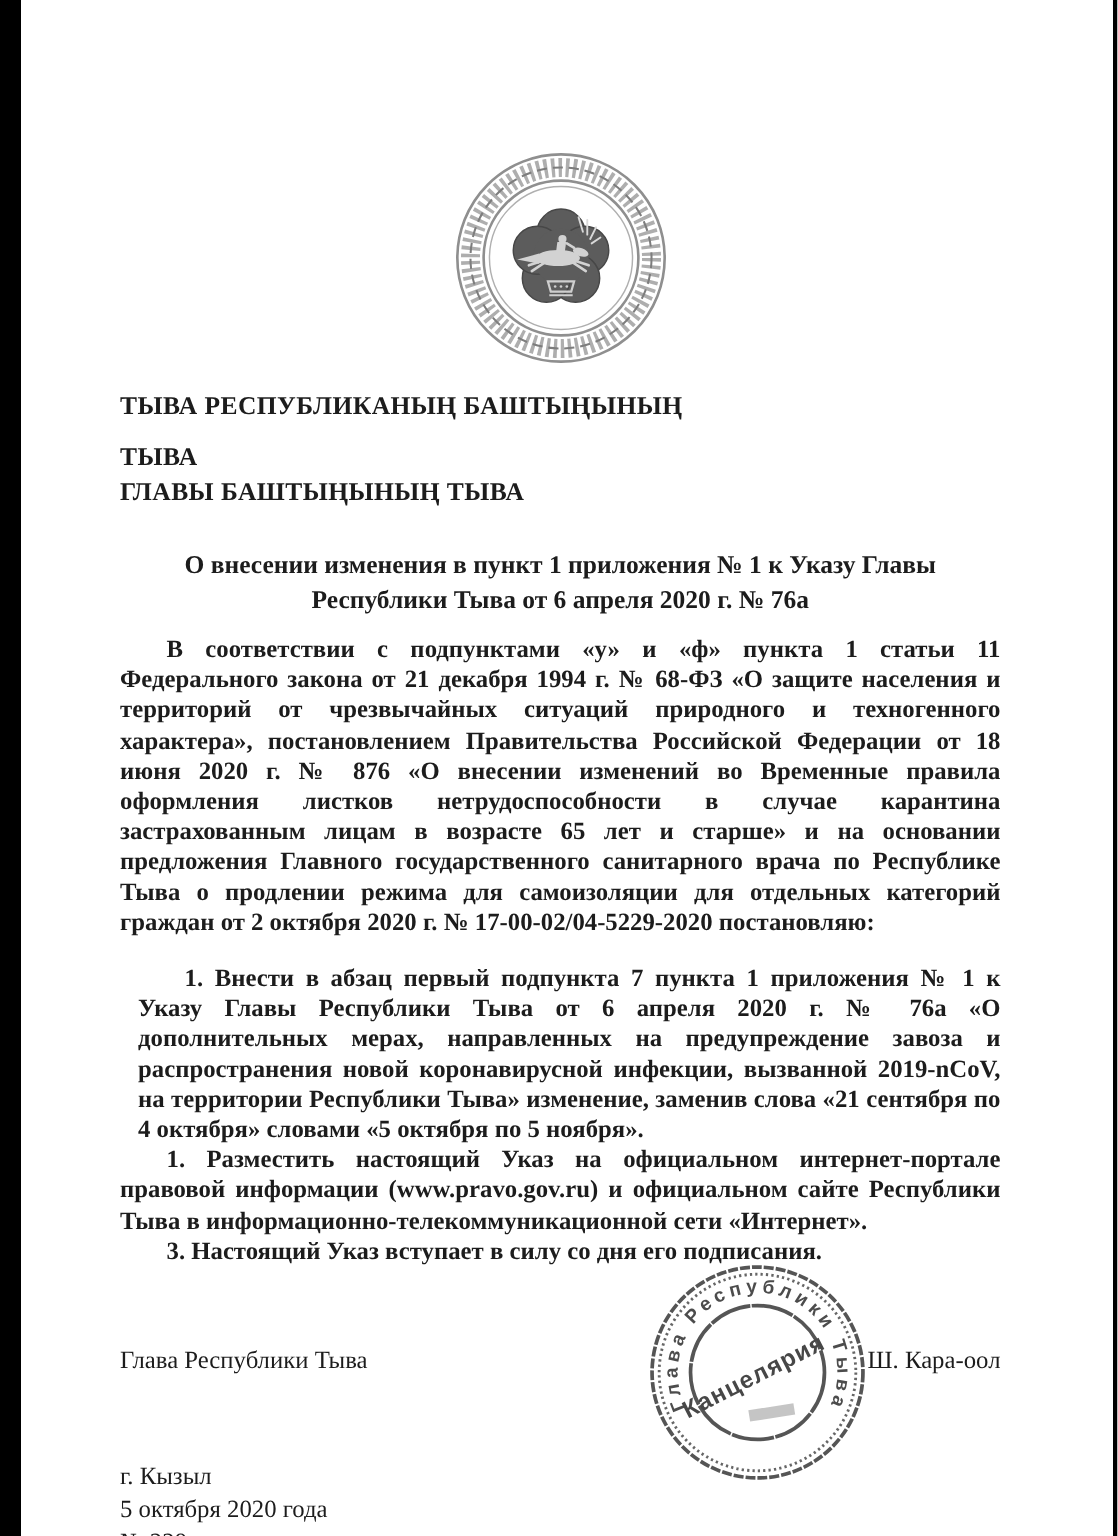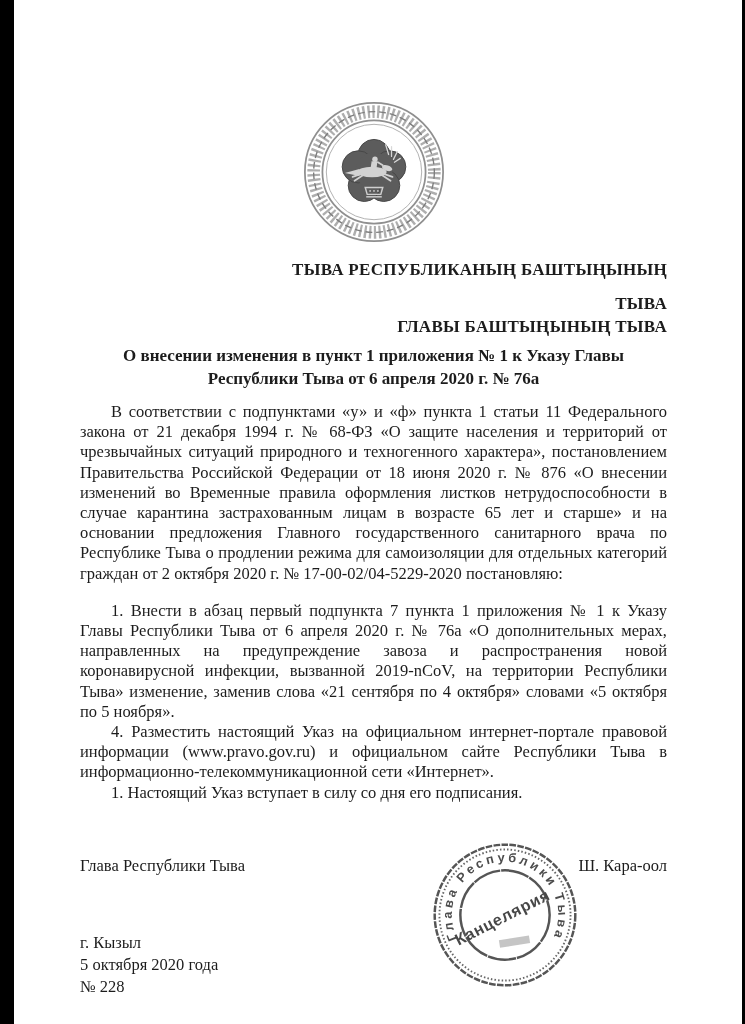--- a/index.html
+++ b/index.html
@@ -15,34 +15,35 @@
   .bar-left { left: 0; width: 14px; }
   .bar-right { right: 0; width: 3px; }
   .page {
     position: absolute; left: 14px; top: 0; width: 728px; height: 1024px;
     background: #fff;
     padding: 0 75px 0 66px;
     box-sizing: border-box;
   }
   .emblem-wrap { margin-top: 99px; text-align: center; }
   .emblem-wrap svg { width: 146px; height: 146px; }
-  .head { text-align: right; font-weight: bold; font-size: 17px; line-height: 23px; }
+  .head { text-align: left; font-weight: bold; font-size: 17px; line-height: 23px; }
   .head-tyvan  { margin-top: 9px;  letter-spacing: 0.3px; }
   .head-russian{ margin-top: 11px; letter-spacing: 0.3px; }
   .subject {
-    margin: 6px auto 0 auto; width: 560px;
+    margin: 26px auto 0 auto; width: 560px;
     text-align: center; font-weight: bold; font-size: 17px; line-height: 23px;
   }
   .body-text { margin-top: 12px; }
   .para {
     font-size: 16.5px; line-height: 20.2px;
     text-align: justify; text-indent: 31px;
     margin: 0;
+    font-weight: bold;
   }
-  .para.gap-above { margin-top: 17px; }
+  .para.gap-above { margin-top: 17px; margin-left: 12px; }
   .sig-row {
     margin-top: 53px;
     display: flex; justify-content: space-between;
     font-size: 16.5px; line-height: 20px;
   }
   .footer-block { margin-top: 56px; font-size: 16.5px; line-height: 22px; }
   .stamp {
     position: absolute; left: 429px; top: 839px; width: 152px; height: 152px;
     z-index: 2; opacity: 0.92;
   }
@@ -115,22 +116,22 @@
   <div class="head head-russian">
     <div>ТЫВА</div>
     <div>ГЛАВЫ БАШТЫҢЫНЫҢ ТЫВА</div>
   </div>
 
   <div class="subject">О внесении изменения в пункт 1 приложения № 1 к Указу Главы Республики Тыва от 6 апреля 2020 г. № 76а</div>
 
   <div class="body-text">
     <p class="para">В соответствии с подпунктами «у» и «ф» пункта 1 статьи 11 Федерального закона от 21 декабря 1994 г. № 68-ФЗ «О защите населения и территорий от чрезвычайных ситуаций природного и техногенного характера», постановлением Правительства Российской Федерации от 18 июня 2020 г. № 876 «О внесении изменений во Временные правила оформления листков нетрудоспособности в случае карантина застрахованным лицам в возрасте 65 лет и старше» и на основании предложения Главного государственного санитарного врача по Республике Тыва о продлении режима для самоизоляции для отдельных категорий граждан от 2 октября 2020 г. № 17-00-02/04-5229-2020 постановляю:</p>
     <p class="para gap-above">1. Внести в абзац первый подпункта 7 пункта 1 приложения № 1 к Указу Главы Республики Тыва от 6 апреля 2020 г. № 76а «О дополнительных мерах, направленных на предупреждение завоза и распространения новой коронавирусной инфекции, вызванной 2019-nCoV, на территории Республики Тыва» изменение, заменив слова «21 сентября по 4 октября» словами «5 октября по 5 ноября».</p>
-    <p class="para">4. Разместить настоящий Указ на официальном интернет-портале правовой информации (www.pravo.gov.ru) и официальном сайте Республики Тыва в информационно-телекоммуникационной сети «Интернет».</p>
-    <p class="para">1. Настоящий Указ вступает в силу со дня его подписания.</p>
+    <p class="para">1. Разместить настоящий Указ на официальном интернет-портале правовой информации (www.pravo.gov.ru) и официальном сайте Республики Тыва в информационно-телекоммуникационной сети «Интернет».</p>
+    <p class="para">3. Настоящий Указ вступает в силу со дня его подписания.</p>
   </div>
 
   <div class="sig-row">
     <span>Глава Республики Тыва</span>
     <span>Ш. Кара-оол</span>
   </div>
 
   <div class="footer-block">
     <div>г. Кызыл</div>
     <div>5 октября 2020 года</div>

